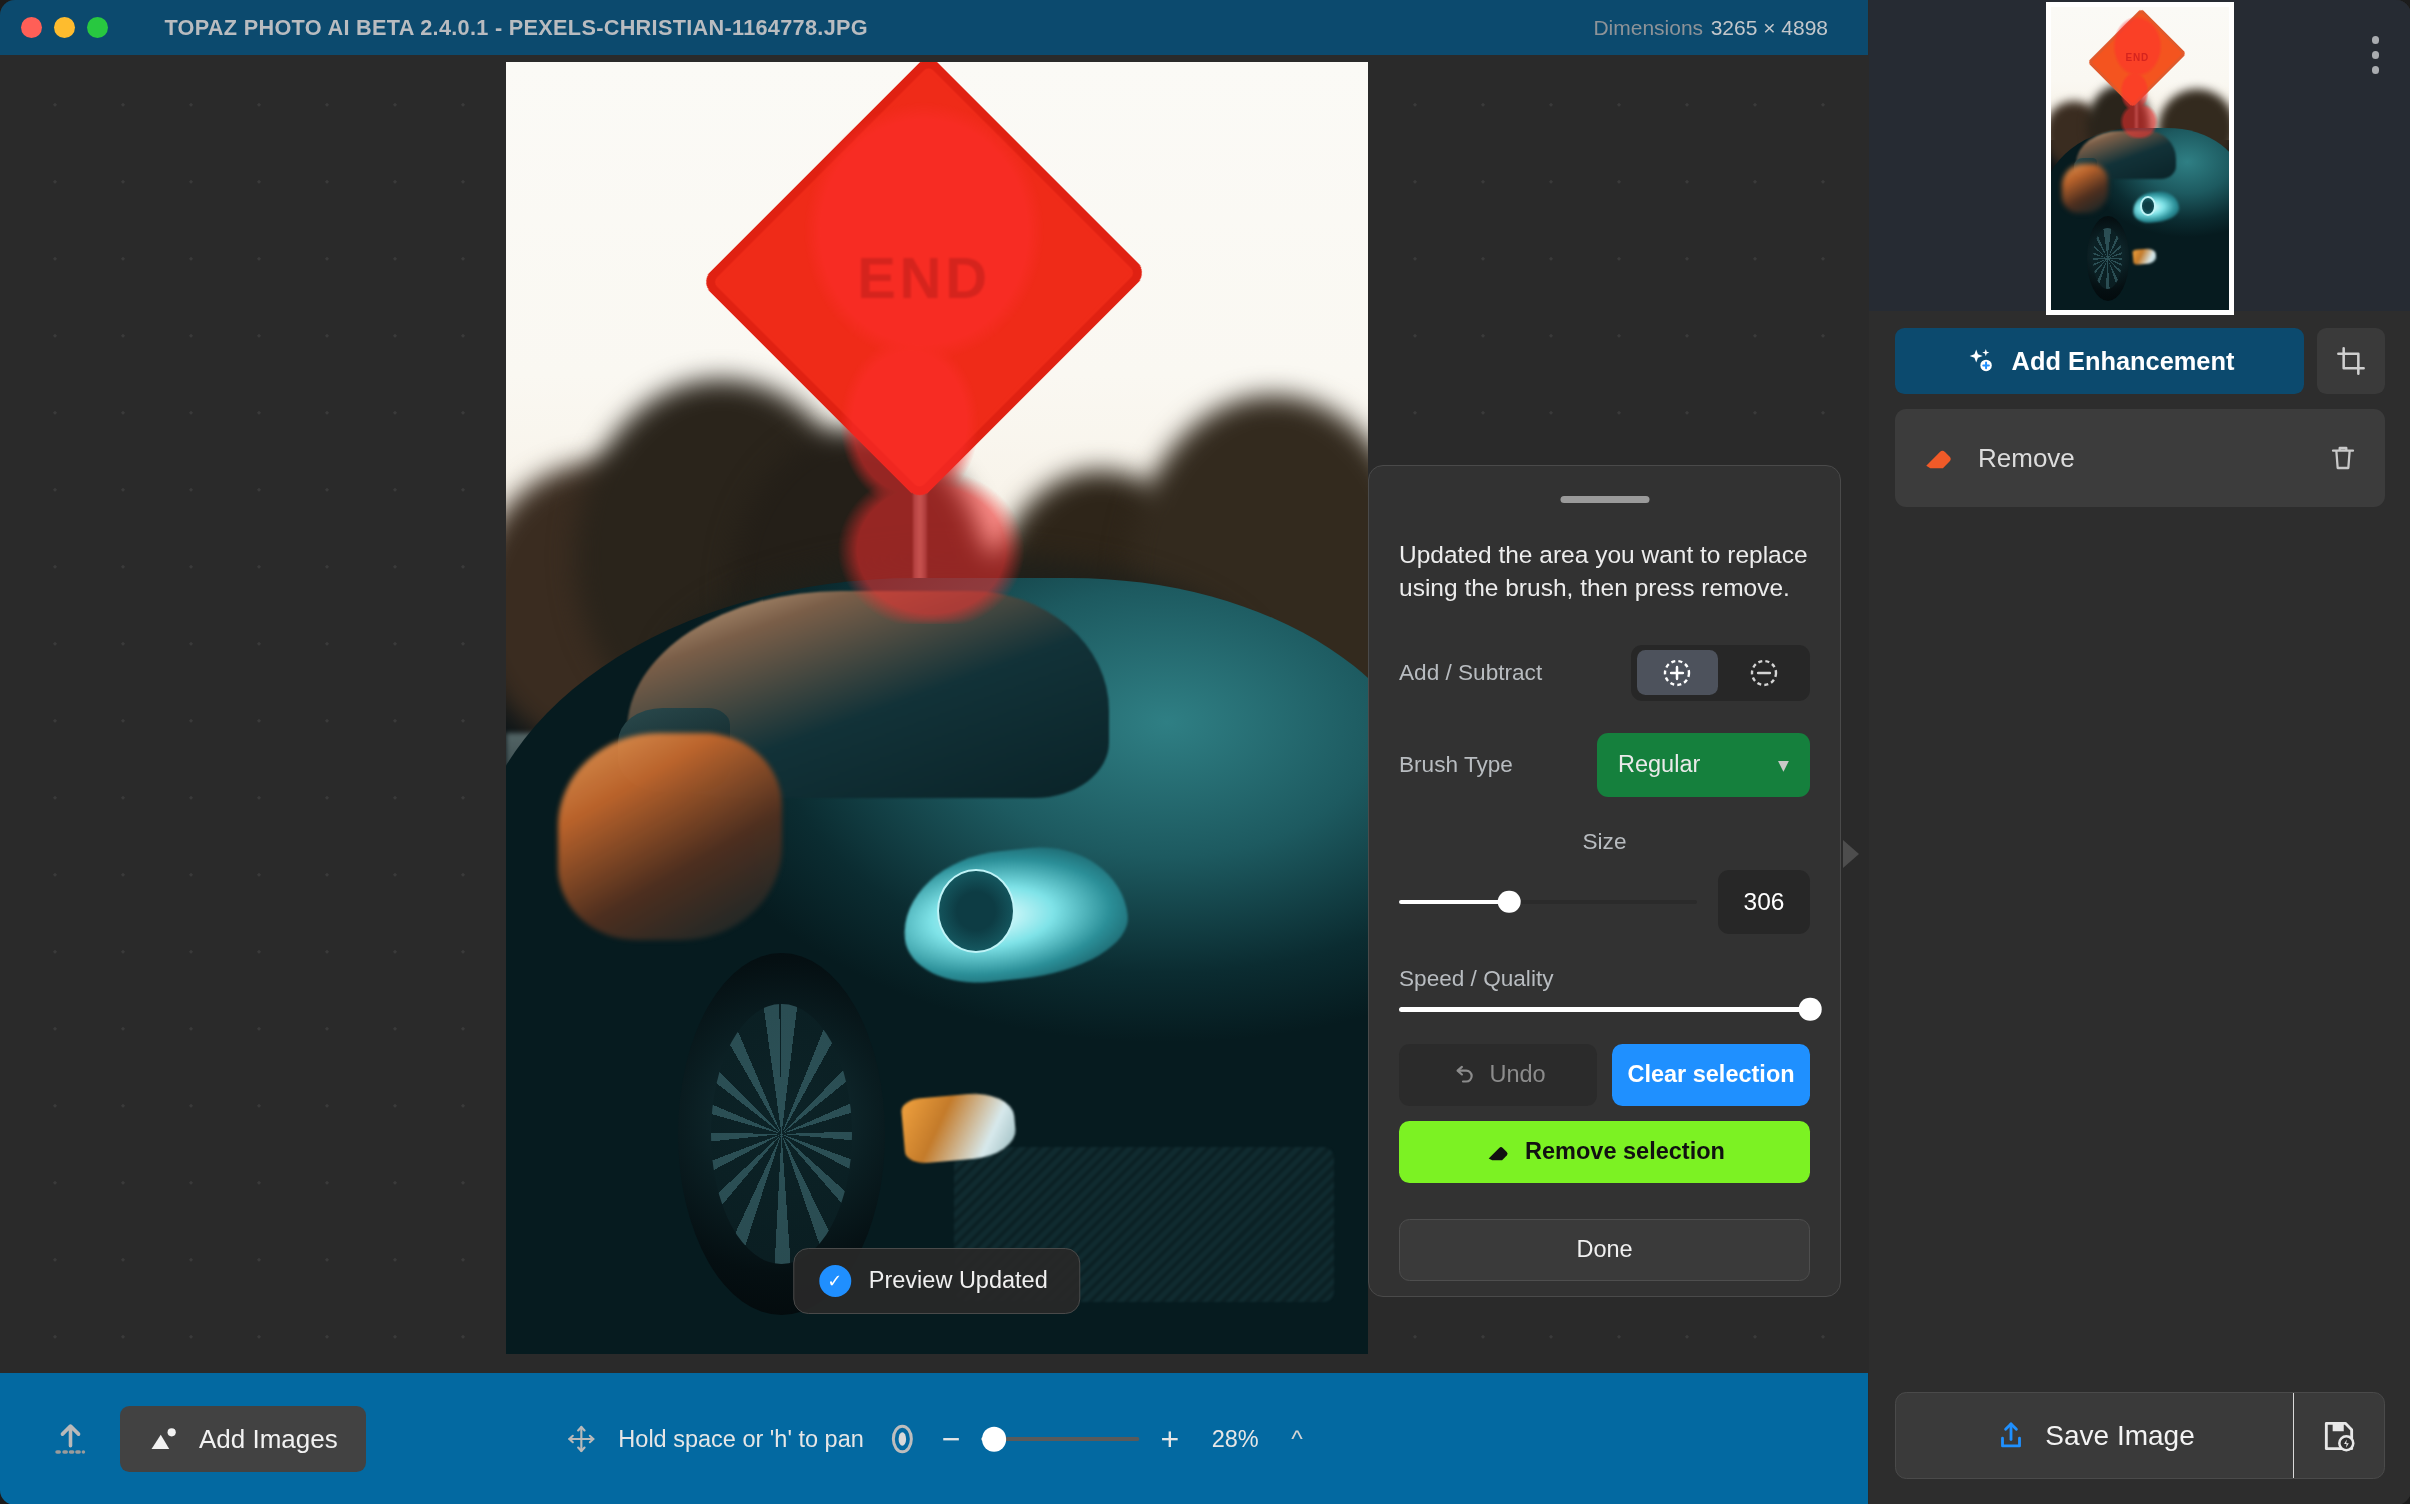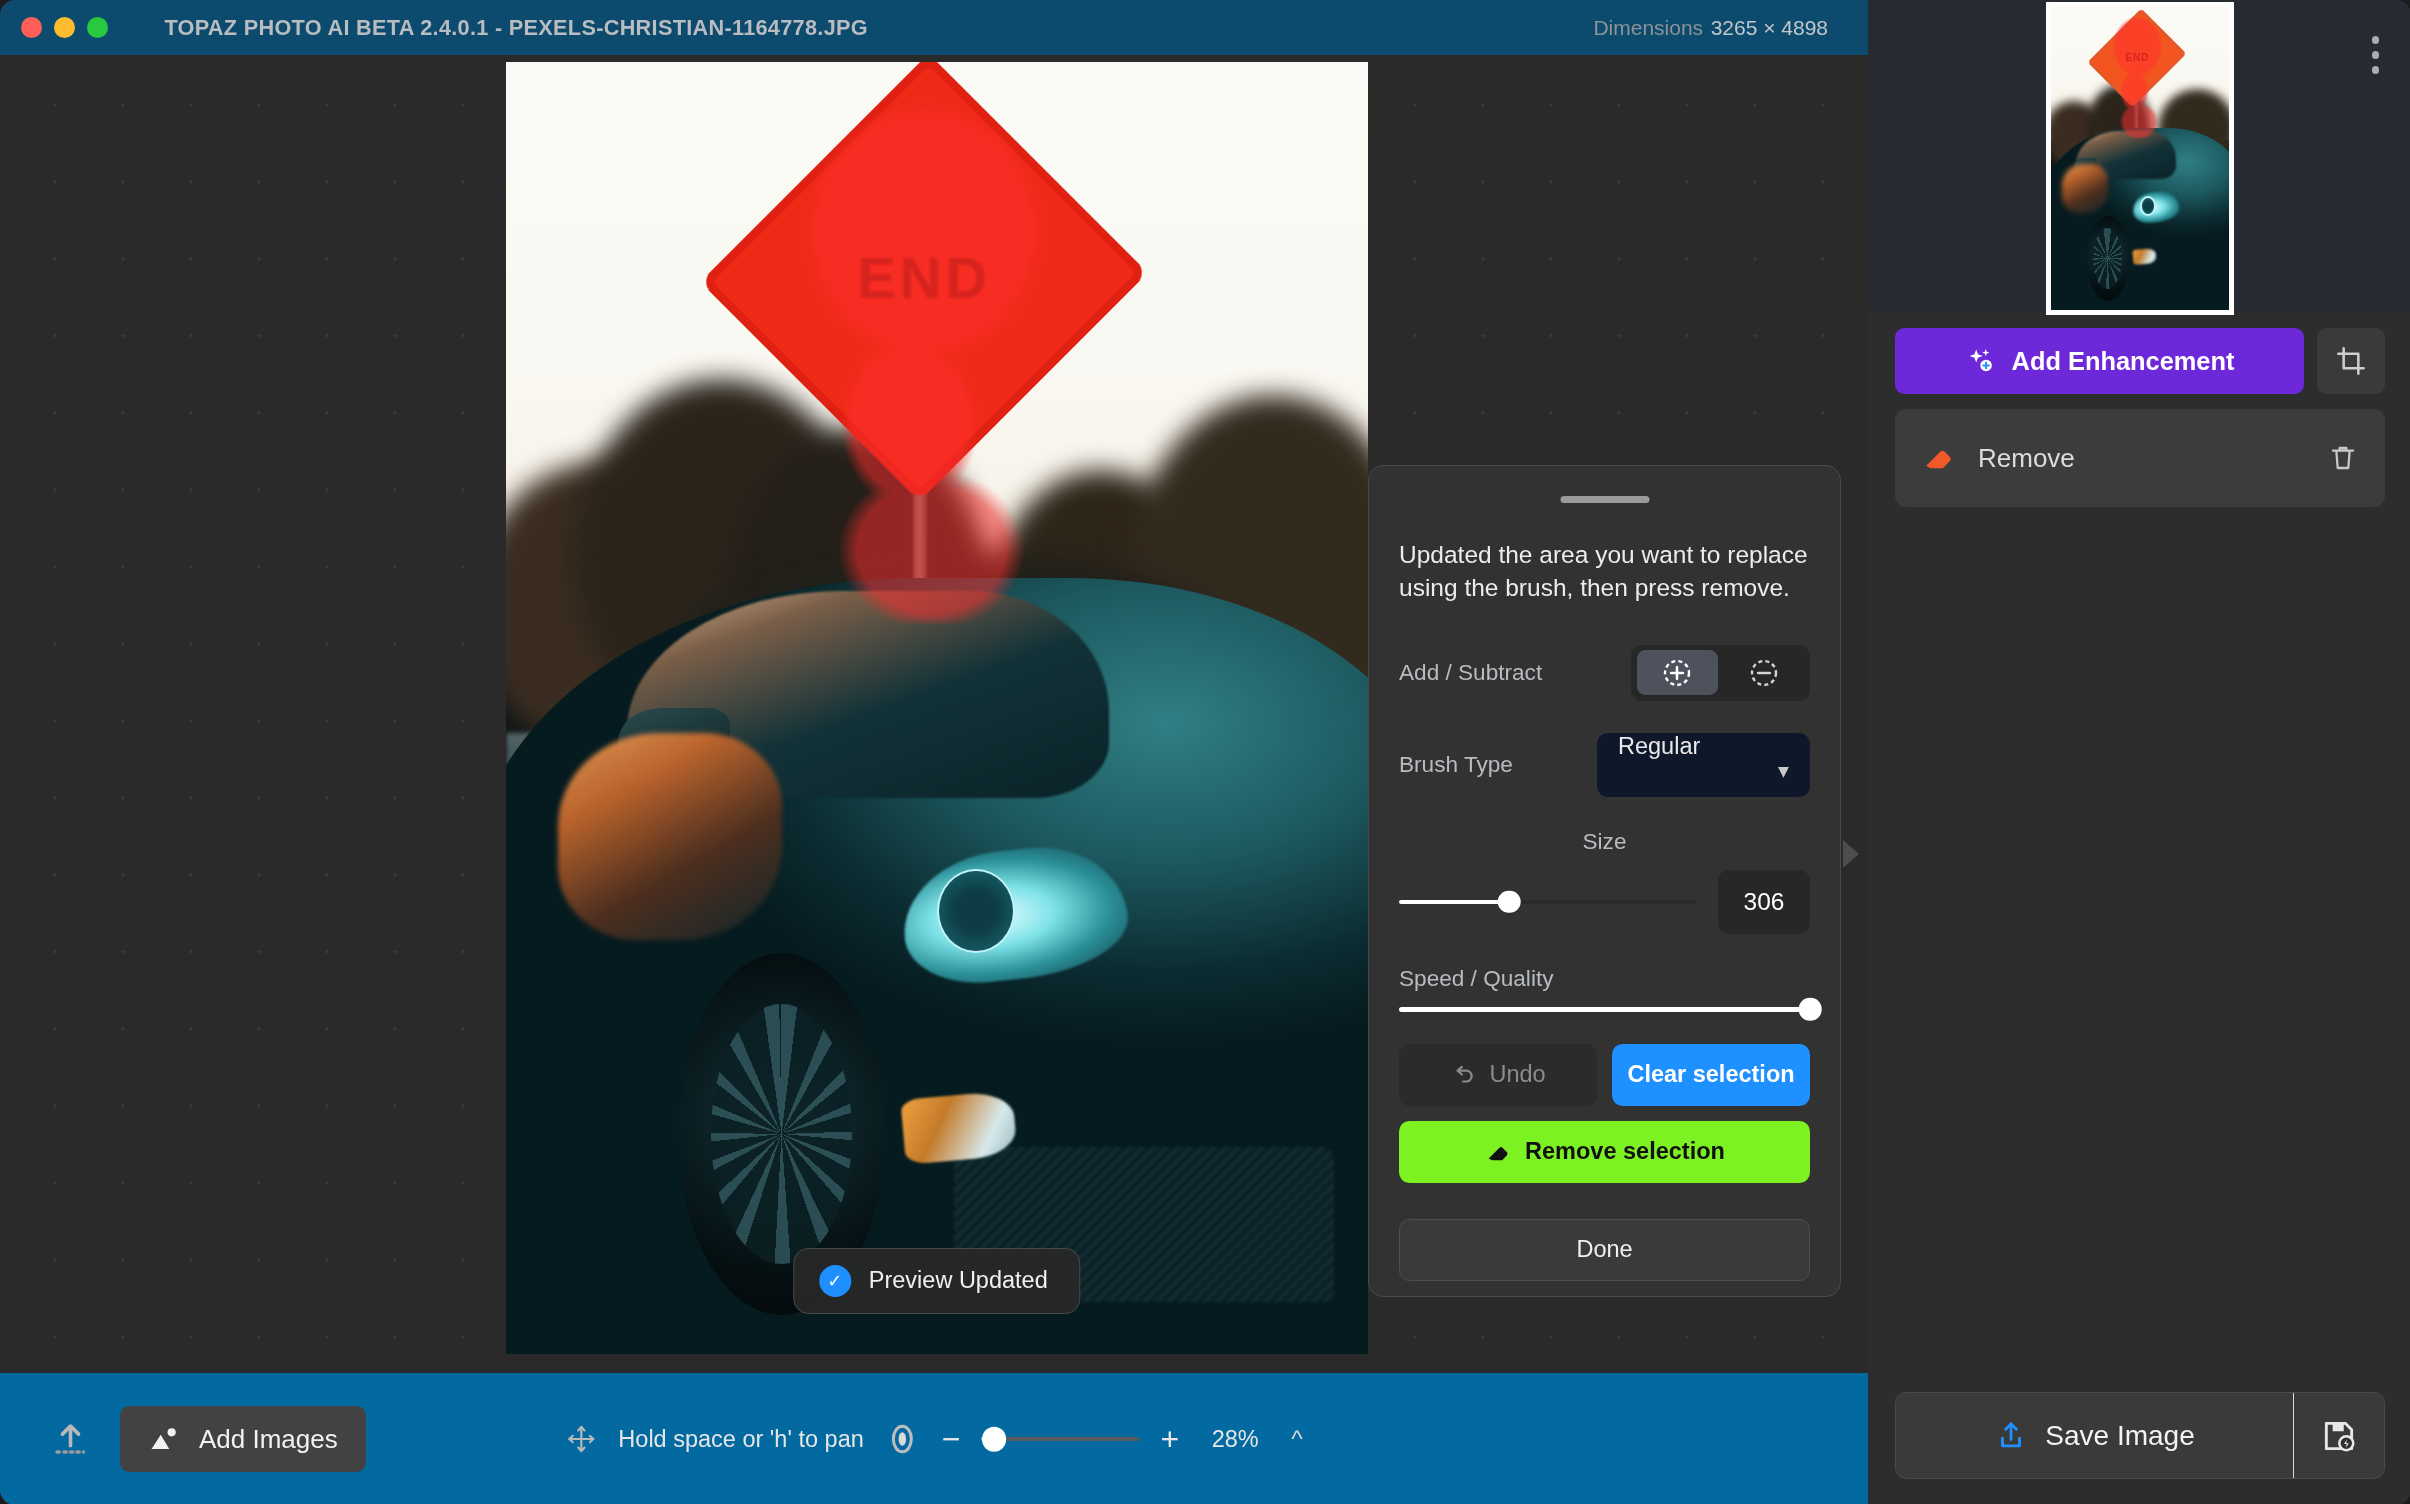--- a/index.html
+++ b/index.html
@@ -241,23 +241,23 @@
   }
   .seg-btn {
     width: 81px; height: 45px; border-radius: 8.5px;
     display:flex; align-items:center; justify-content:center;
     background: transparent;
   }
   .seg-btn.active { background: #4d525c; }
   .select {
     margin-left:auto;
     width: 232px; height: 64px;
-    background:#0f172a; border-radius: 11.3px;
-    display:flex; padding: 0 21px;
-    color:#eaeaea; font-size:23.5px;flex-direction:column;
+    background:#15803d; border-radius: 11.3px;
+    display:flex; align-items:center; padding: 0 21px;
+    color:#eaeaea; font-size:23.5px;
   }
   .chev { margin-left:auto; color:#c9c9c9; font-size: 21.7px; line-height: 1; }
 
   .slider-block { margin-bottom: 11.3px; }
   .slider-label { color:#b8bcc0; font-size:22.6px; margin-bottom: 15px; }
   .slider-line { display:flex; align-items:center; gap: 21px; }
   .track {
     position:relative; flex:1; height: 4.7px; background:#2b2b2b; border-radius: 2.8px;
   }
   .track .fill { position:absolute; left:0; top:0; height:100%; background:#fff; border-radius:2.8px; }
@@ -303,21 +303,21 @@
     overflow:hidden; position:relative; background:#0d1518;
   }
   .kebab {
     position:absolute; right: 32px; top: 36px;
     display:flex; flex-direction:column; gap: 7.5px;
   }
   .kebab i { width: 7.5px; height: 7.5px; border-radius:50%; background:#a9acb0; display:block; }
 
   .enh-row { display:flex; gap: 13px; padding: 17px 26px 0; }
   .add-enh {
-    flex:1; height: 66px; background:#6d28d9; border-radius: 9.4px;
+    flex:1; height: 66px; background:#0c4a6e; border-radius: 9.4px;
     display:flex; align-items:center; justify-content:center; gap:15px;
     color:#fff; font-size:25.4px; font-weight:bold;
   }
   .crop-btn {
     width: 68px; height: 66px; background:#3a3a3a; border-radius: 9.4px;
     display:flex; align-items:center; justify-content:center;
   }
   .remove-card {
     margin: 15px 26px 0;
     height: 98px; background:#3c3c3c; border-radius: 11.3px;

